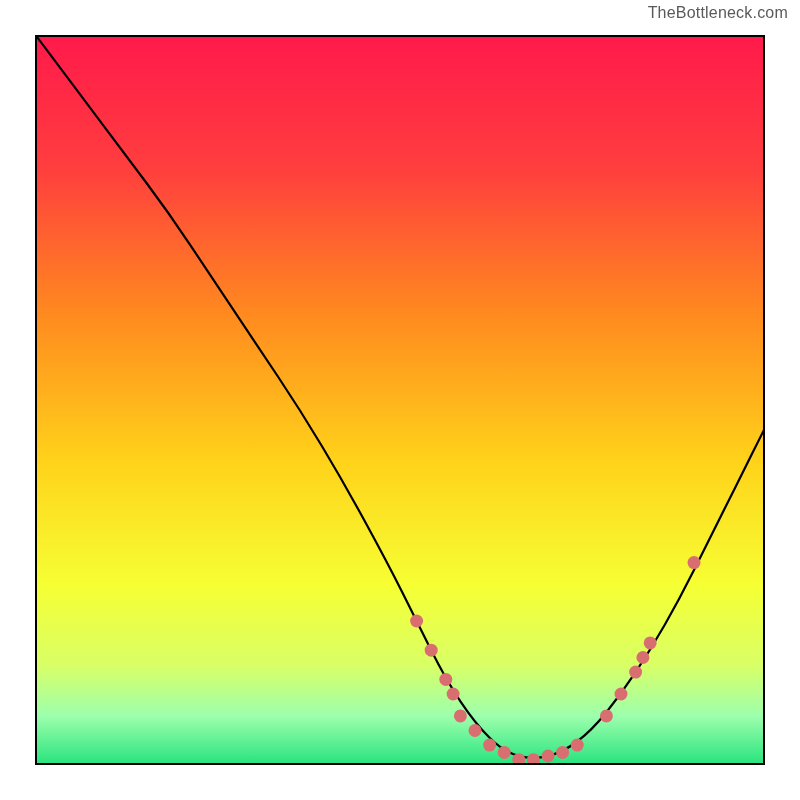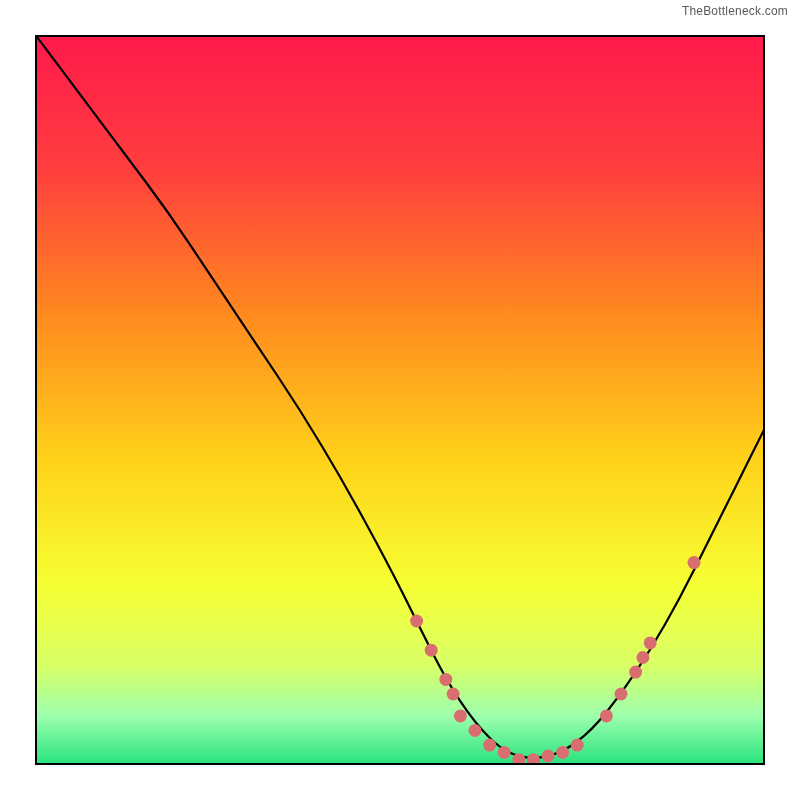--- a/index.html
+++ b/index.html
@@ -13,21 +13,21 @@
   }
   .stage {
     position: relative;
     width: 800px;
     height: 800px;
   }
   .watermark {
     position: absolute;
     top: 4px;
     right: 12px;
-    font-size: 12px;
+    font-size: 16px;
     font-weight: 500;
     color: #5a5a5a;
     letter-spacing: 0.2px;
     z-index: 10;
   }
   .plot-frame {
     position: absolute;
     left: 35px;
     top: 35px;
     width: 730px;

